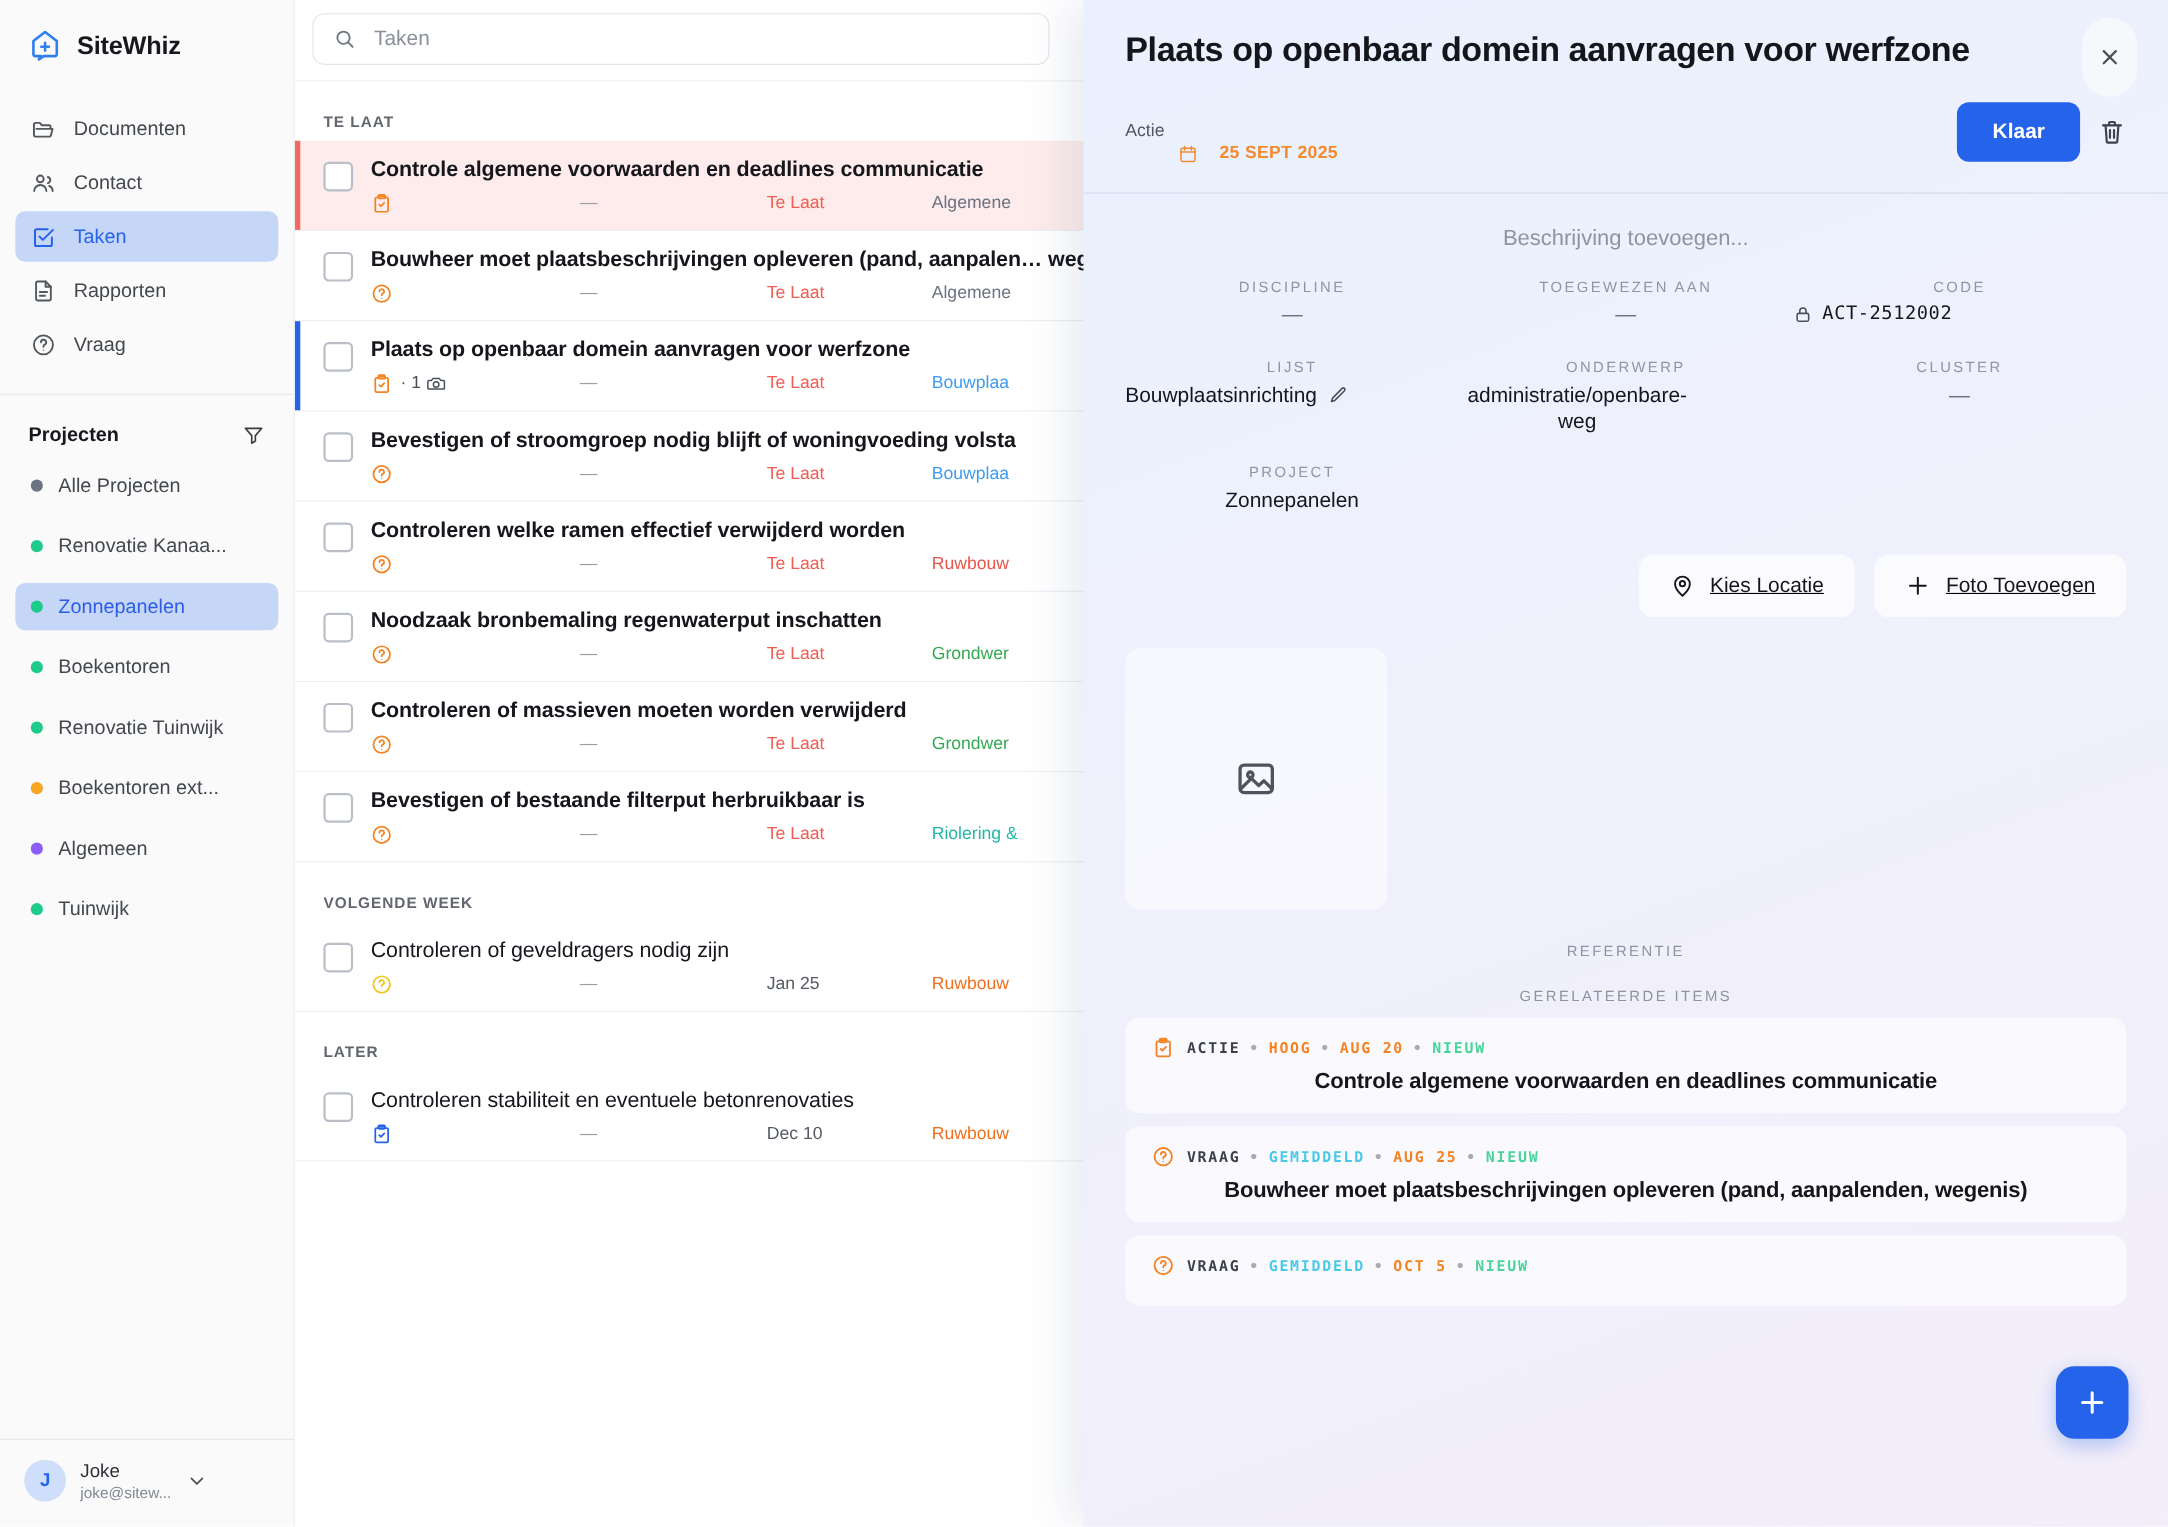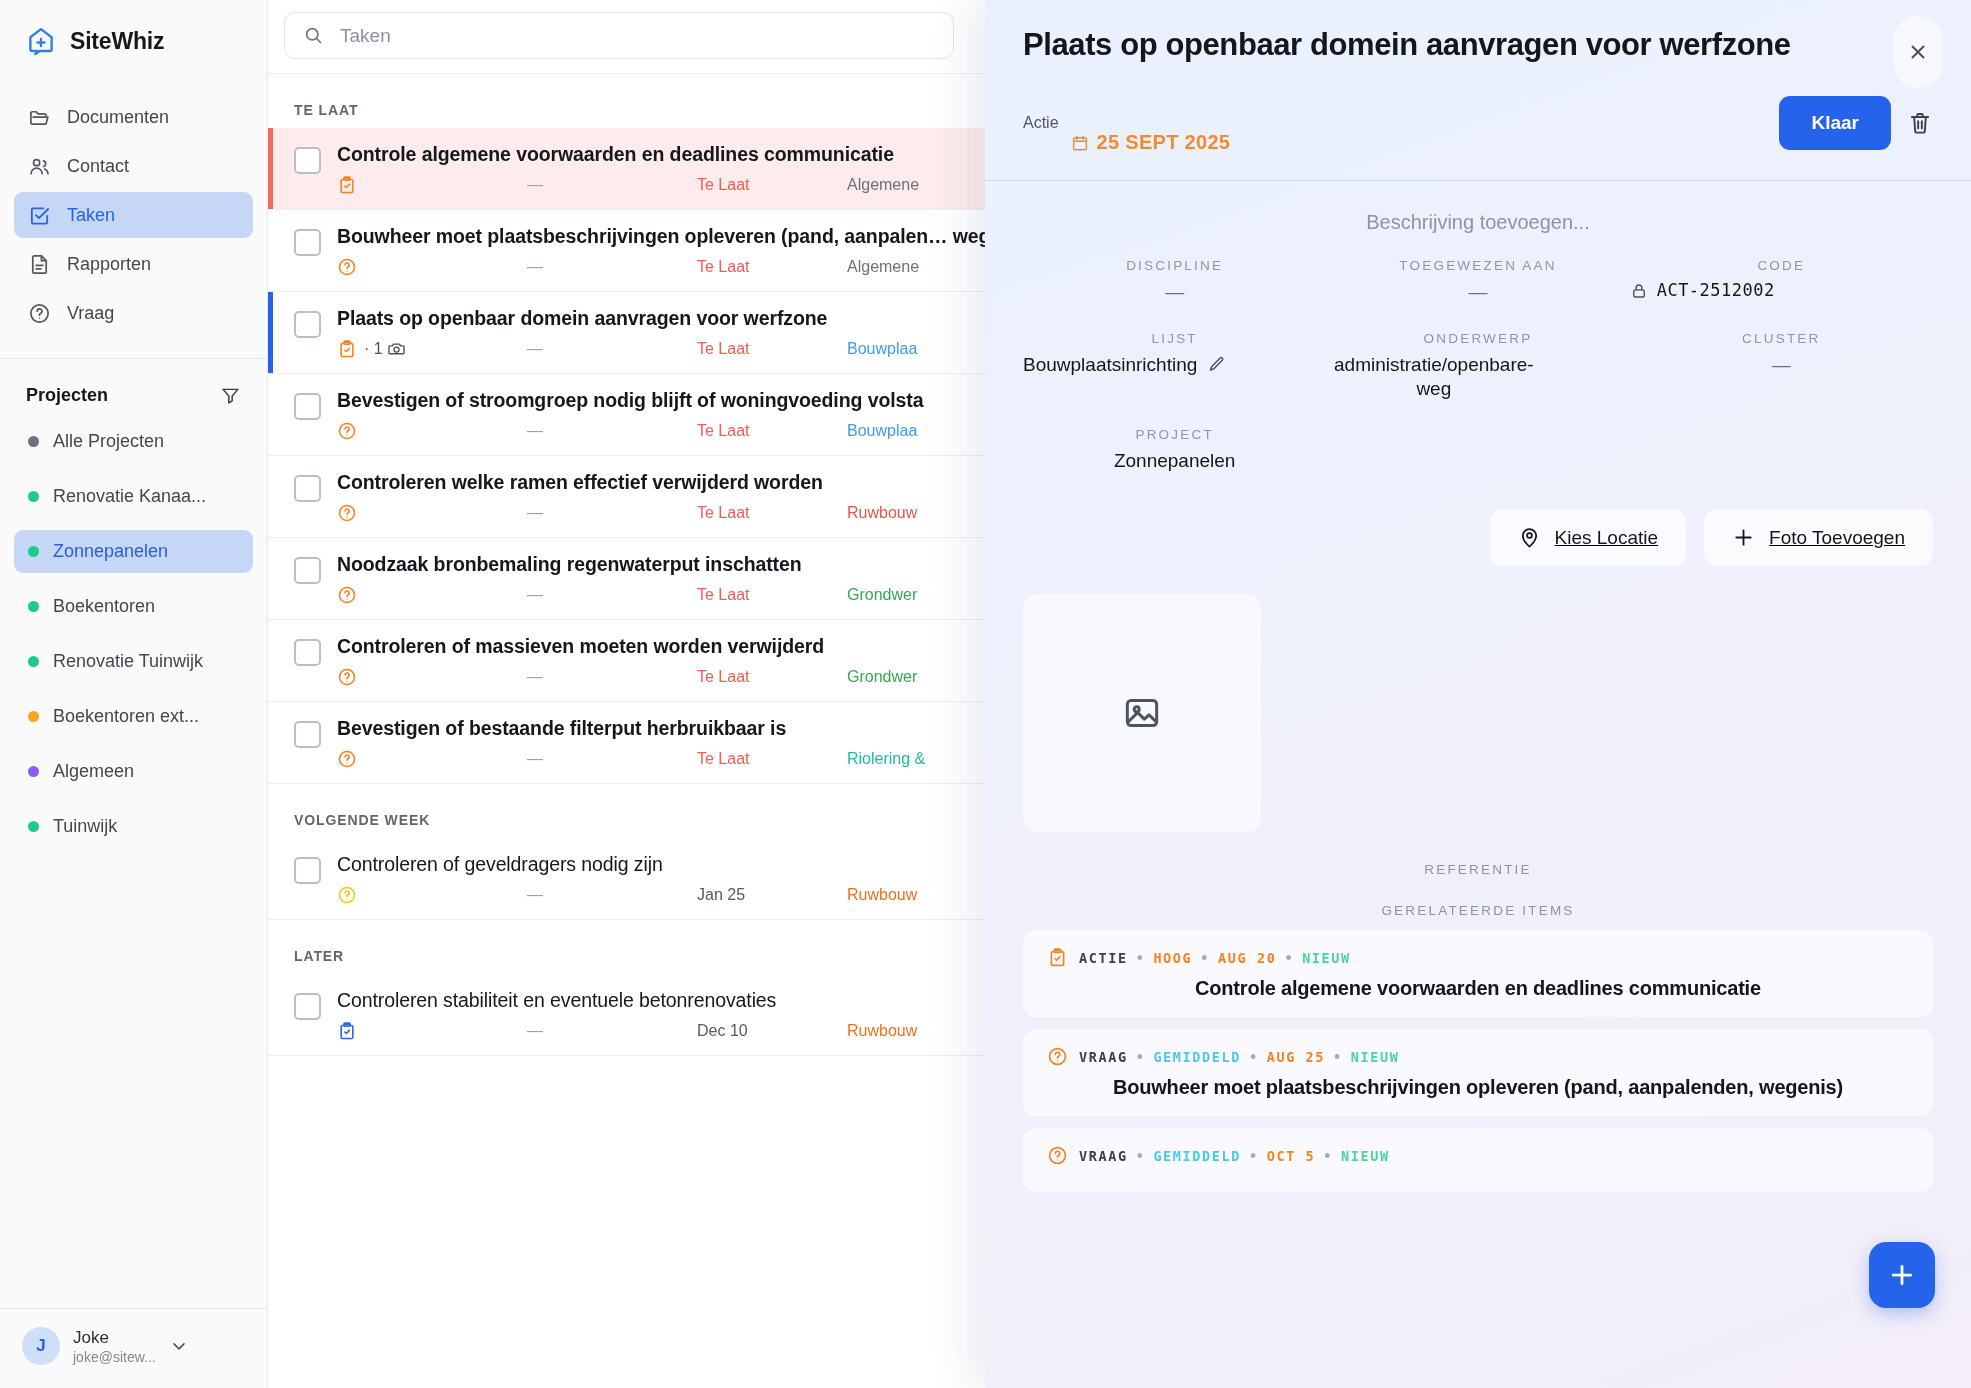--- a/index.html
+++ b/index.html
@@ -133,22 +133,22 @@
     width: 50px; height: 72px; border-radius: 25px; background:#f7f8fb;
     display:flex; align-items:center; justify-content:center; cursor:pointer;
   }
   .close-x { width: 24px; height: 24px; display:block; }
 
   .d-subrow {
     display:flex; align-items:center; padding: 28px 38px 0 38px;
     position: relative; min-height: 72px;
   }
   .d-kind { font-size: 16px; color: #51555d; margin-right: 12px; }
-  .d-date { font-size: 20px; color: #f28b30; font-weight: 700; letter-spacing: .3px;
-            display:flex; align-items:center; gap:8px;margin-top:40px; }
+  .d-date { font-size: 16px; color: #f28b30; font-weight: 700; letter-spacing: .3px;
+            display:flex; align-items:center; gap:20px;margin-top:40px; }
   .cal-icon { width: 18px; height: 18px; display:block; }
   .d-actions { margin-left: auto; display:flex; align-items:center; gap: 16px; }
   .btn-klaar {
     background: #2563eb; color:#fff; font-size: 19px; font-weight: 600;
     border: none; border-radius: 11px; padding: 16px 32px; cursor: pointer; text-align: right;
   }
   .trash { width: 26px; height: 30px; display:block; cursor:pointer; }
 
   .d-divider { height:1px; background: rgba(140,150,185,.28); margin: 26px 0 0 0; }
 

